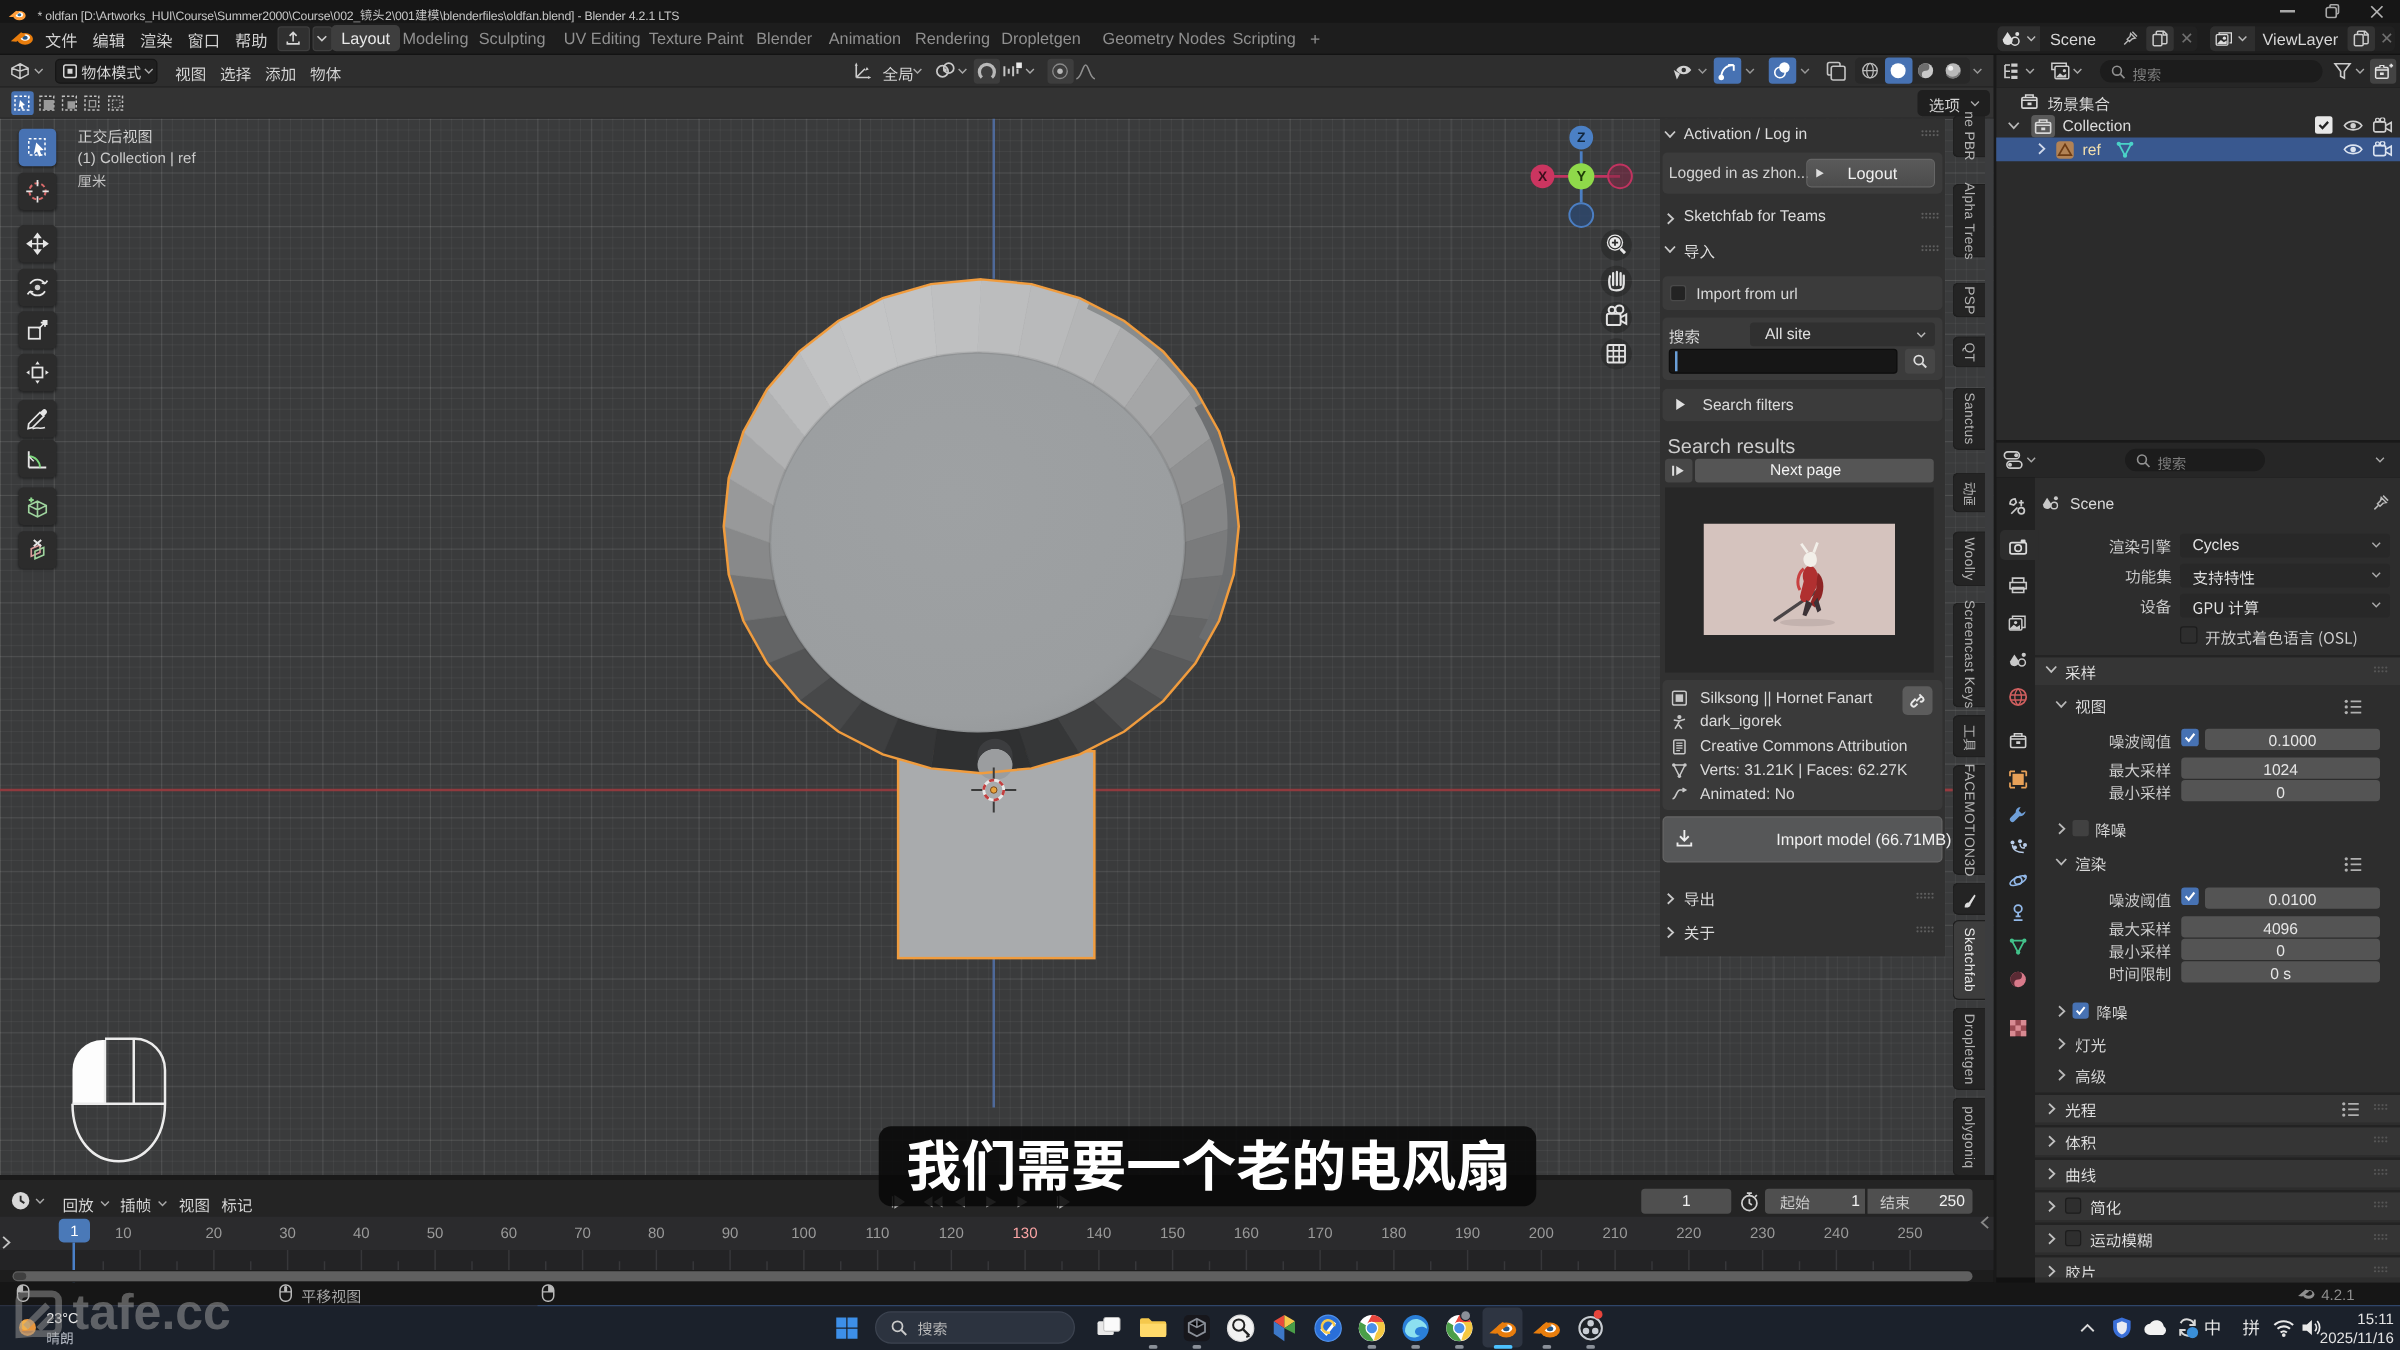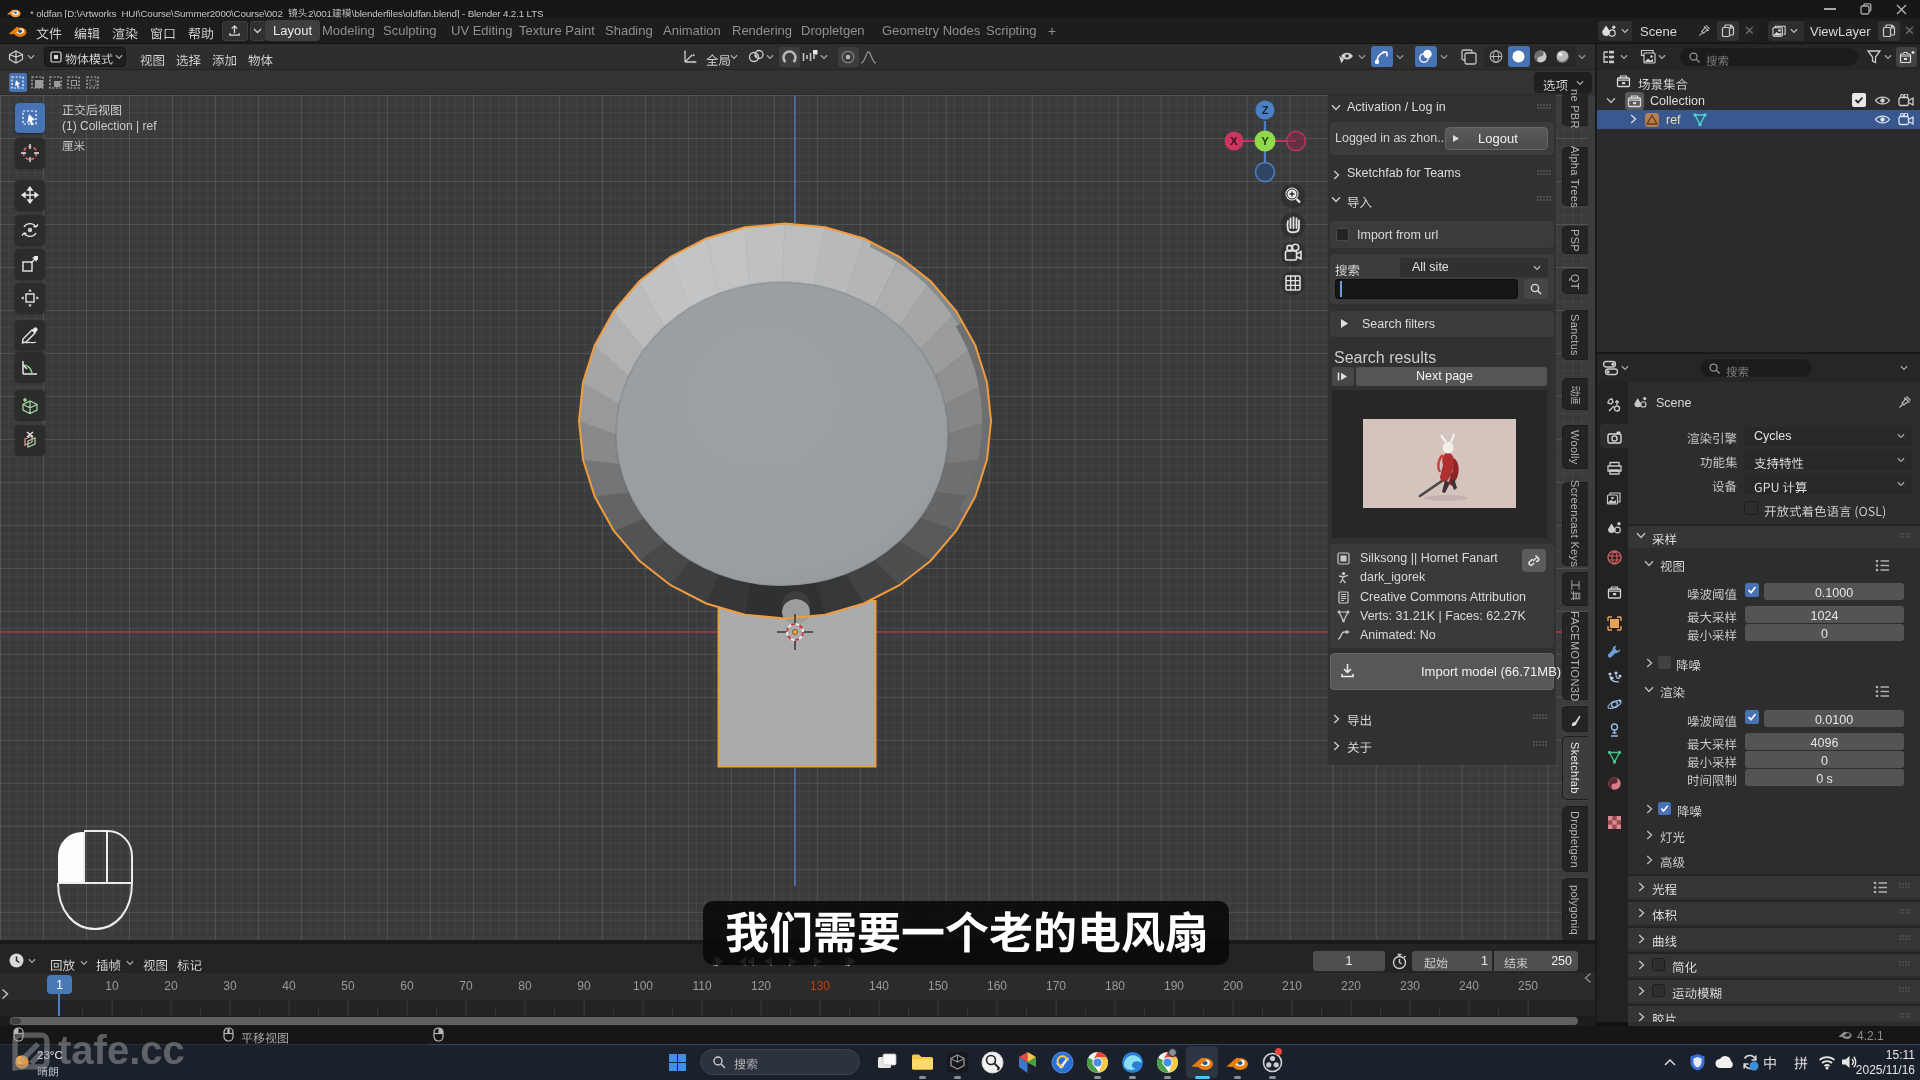--- a/index.html
+++ b/index.html
@@ -58,21 +58,21 @@
   </svg>
 <div class="a r" style="left:250px;top:21px;width:16px;height:20px;background:#303030;border:1px solid #3e3e3e"></div>
 <svg class="a" style="left:253px;top:28px" width="9" height="6" viewBox="0 0 9 6">
     <path d="M1 1 L4.5 4.5 L8 1" stroke="#ccc" stroke-width="1.3" fill="none"></path>
   </svg>
 <div class="a" style="left:265px;top:20px;padding:3px 8px;border-radius:4px;background:#3e3e3e;color:#e9e9e9;font-size:13px">Layout</div>
 <div class="a" style="left:322px;top:23px;color:#909090;font-size:13px">Modeling</div>
 <div class="a" style="left:383px;top:23px;color:#909090;font-size:13px">Sculpting</div>
 <div class="a" style="left:451px;top:23px;color:#909090;font-size:13px">UV Editing</div>
 <div class="a" style="left:519px;top:23px;color:#909090;font-size:13px">Texture Paint</div>
-<div class="a" style="left:605px;top:23px;color:#909090;font-size:13px">Shading</div>
+<div class="a" style="left:605px;top:23px;color:#909090;font-size:13px">Blender</div>
 <div class="a" style="left:663px;top:23px;color:#909090;font-size:13px">Animation</div>
 <div class="a" style="left:732px;top:23px;color:#909090;font-size:13px">Rendering</div>
 <div class="a" style="left:801px;top:23px;color:#909090;font-size:13px">Dropletgen</div>
 <div class="a" style="left:882px;top:23px;color:#909090;font-size:13px">Geometry Nodes</div>
 <div class="a" style="left:986px;top:23px;color:#909090;font-size:13px">Scripting</div>
 <div class="a" style="left:1048px;top:23px;color:#909090;font-size:14px">+</div>
 <div class="a" style="left:1598px;top:21px;width:160px;height:20px;background:#212121;border-radius:4px"></div>
 <div class="a" style="left:1598px;top:21px;width:34px;height:20px;border-radius:4px 0 0 4px;background:#2e2e2e"></div>
 <div class="a" style="left:1601px;top:24px"><svg width="16" height="14" viewBox="0 0 16 14">
       <path d="M5 12 A4.2 4.2 0 0 0 9.2 7.8 L5 1.5 L1.2 7.6 A4.2 4.2 0 0 0 5 12Z" fill="#ddd"></path>
@@ -1170,33 +1170,33 @@
 <div class="a" style="left:1424px;top:954px"><svg style="vertical-align:-3.4px" width="24" height="14" viewBox="0 -10.56 24 14">
       <path fill="#cdcdcd" d="M1.19 -4.64C1.15 -2.51 1.02 -0.58 0.31 0.64C0.53 0.73 0.92 0.95 1.08 1.06C1.43 0.4 1.66 -0.44 1.8 -1.39C2.66 0.25 4.1 0.65 6.66 0.65H11.28C11.34 0.38 11.5 -0.04 11.65 -0.24C10.9 -0.2 7.24 -0.2 6.65 -0.22C5.52 -0.22 4.63 -0.3 3.94 -0.56V-3.01H5.89V-3.8H3.94V-5.59H6.01V-6.41H3.74V-7.92H5.71V-8.72H3.74V-10.07H2.89V-8.72H0.89V-7.92H2.89V-6.41H0.58V-5.59H3.11V-1.02C2.59 -1.43 2.23 -2.04 1.96 -2.93C1.99 -3.46 2.03 -4.01 2.04 -4.58ZM6.58 -6.19V-2.27C6.58 -1.25 6.91 -0.98 8.04 -0.98C8.28 -0.98 9.89 -0.98 10.15 -0.98C11.17 -0.98 11.44 -1.43 11.54 -3.13C11.3 -3.19 10.93 -3.34 10.74 -3.49C10.68 -2.04 10.61 -1.8 10.09 -1.8C9.72 -1.8 8.39 -1.8 8.12 -1.8C7.55 -1.8 7.44 -1.87 7.44 -2.27V-5.39H10V-5.09H10.86V-9.5H6.46V-8.71H10V-6.19Z M17.54 -3.92V0.96H18.37V0.43H22V0.94H22.86V-3.92ZM18.37 -0.37V-3.11H22V-0.37ZM17.15 -4.88C17.5 -5.03 18.01 -5.08 22.48 -5.42C22.63 -5.11 22.76 -4.82 22.86 -4.57L23.63 -4.97C23.26 -5.89 22.42 -7.3 21.6 -8.34L20.88 -7.99C21.29 -7.46 21.7 -6.83 22.06 -6.2L18.23 -5.96C19.02 -7.04 19.81 -8.44 20.46 -9.83L19.52 -10.09C18.92 -8.57 17.94 -6.96 17.62 -6.53C17.32 -6.1 17.08 -5.81 16.85 -5.76C16.96 -5.52 17.1 -5.08 17.15 -4.88ZM14.42 -6.78H15.79C15.65 -5.24 15.37 -3.95 14.96 -2.89C14.56 -3.22 14.14 -3.54 13.73 -3.83C13.96 -4.68 14.21 -5.72 14.42 -6.78ZM12.78 -3.5C13.38 -3.1 14.02 -2.59 14.6 -2.09C14.05 -1.01 13.34 -0.24 12.48 0.23C12.67 0.4 12.91 0.72 13.03 0.94C13.94 0.37 14.68 -0.41 15.25 -1.49C15.71 -1.04 16.1 -0.62 16.37 -0.25L16.92 -0.98C16.62 -1.38 16.16 -1.85 15.64 -2.32C16.19 -3.66 16.52 -5.38 16.67 -7.56L16.14 -7.64L16 -7.62H14.59C14.75 -8.44 14.88 -9.24 14.98 -9.97L14.14 -10.03C14.05 -9.29 13.93 -8.46 13.78 -7.62H12.52V-6.78H13.61C13.36 -5.54 13.06 -4.36 12.78 -3.5Z"></path>
     </svg></div>
 <div class="a" style="left:1412px;top:954px;width:76px;text-align:right;font-size:12.5px;color:#f0f0f0">1</div>
 <div class="a" style="left:1494px;top:951px;width:84px;height:20px;background:#4f4f4f;border-radius:0 3px 3px 0"></div>
 <div class="a" style="left:1504px;top:954px"><svg style="vertical-align:-3.4px" width="24" height="14" viewBox="0 -10.56 24 14">
       <path fill="#cdcdcd" d="M0.42 -0.64 0.58 0.29C1.76 0.02 3.36 -0.31 4.87 -0.66L4.8 -1.49C3.19 -1.16 1.54 -0.82 0.42 -0.64ZM0.67 -5.12C0.85 -5.21 1.15 -5.27 2.68 -5.45C2.14 -4.69 1.63 -4.09 1.4 -3.86C1.01 -3.43 0.73 -3.14 0.46 -3.08C0.56 -2.84 0.71 -2.4 0.76 -2.21C1.04 -2.36 1.48 -2.46 4.82 -3.07C4.8 -3.26 4.76 -3.62 4.78 -3.86L2.1 -3.43C3.07 -4.48 4.02 -5.75 4.84 -7.04L4.01 -7.55C3.78 -7.12 3.52 -6.68 3.24 -6.26L1.64 -6.13C2.35 -7.13 3.05 -8.4 3.59 -9.62L2.66 -10.01C2.18 -8.6 1.32 -7.12 1.04 -6.73C0.79 -6.35 0.58 -6.07 0.36 -6.02C0.47 -5.77 0.62 -5.32 0.67 -5.12ZM7.67 -10.09V-8.47H4.9V-7.61H7.67V-5.74H5.2V-4.87H11.11V-5.74H8.59V-7.61H11.32V-8.47H8.59V-10.09ZM5.51 -3.65V0.95H6.38V0.43H9.91V0.9H10.81V-3.65ZM6.38 -0.38V-2.83H9.91V-0.38Z M13.74 -6.65V-3.19H17.04C15.92 -1.92 14.14 -0.77 12.48 -0.19C12.68 -0.01 12.96 0.34 13.1 0.55C14.66 -0.06 16.33 -1.2 17.52 -2.51V0.96H18.44V-2.57C19.63 -1.22 21.34 -0.06 22.94 0.58C23.09 0.34 23.38 -0.02 23.59 -0.2C21.9 -0.77 20.08 -1.92 18.96 -3.19H22.31V-6.65H18.44V-7.96H23.12V-8.81H18.44V-10.07H17.52V-8.81H12.91V-7.96H17.52V-6.65ZM14.6 -5.84H17.52V-4H14.6ZM18.44 -5.84H21.38V-4H18.44Z"></path>
     </svg></div>
 <div class="a" style="left:1494px;top:954px;width:78px;text-align:right;font-size:12.5px;color:#f0f0f0">250</div>
 <div class="a" style="left:0;top:973px;width:1595px;height:27px;background:#2b2b2d"></div>
-<div class="a" style="left:112px;top:979px;width:40px;margin-left:-20px;text-align:center;font-size:12px;color:#9a9a9a">10</div>
+<div class="a" style="left:112px;top:979px;width:40px;margin-left:-20px;text-align:left;font-size:12px;color:#9a9a9a">10</div>
 <div class="a" style="left:171px;top:979px;width:40px;margin-left:-20px;text-align:center;font-size:12px;color:#9a9a9a">20</div>
 <div class="a" style="left:230px;top:979px;width:40px;margin-left:-20px;text-align:center;font-size:12px;color:#9a9a9a">30</div>
 <div class="a" style="left:289px;top:979px;width:40px;margin-left:-20px;text-align:center;font-size:12px;color:#9a9a9a">40</div>
 <div class="a" style="left:348px;top:979px;width:40px;margin-left:-20px;text-align:center;font-size:12px;color:#9a9a9a">50</div>
 <div class="a" style="left:407px;top:979px;width:40px;margin-left:-20px;text-align:center;font-size:12px;color:#9a9a9a">60</div>
 <div class="a" style="left:466px;top:979px;width:40px;margin-left:-20px;text-align:center;font-size:12px;color:#9a9a9a">70</div>
 <div class="a" style="left:525px;top:979px;width:40px;margin-left:-20px;text-align:center;font-size:12px;color:#9a9a9a">80</div>
 <div class="a" style="left:584px;top:979px;width:40px;margin-left:-20px;text-align:center;font-size:12px;color:#9a9a9a">90</div>
 <div class="a" style="left:643px;top:979px;width:40px;margin-left:-20px;text-align:center;font-size:12px;color:#9a9a9a">100</div>
 <div class="a" style="left:702px;top:979px;width:40px;margin-left:-20px;text-align:center;font-size:12px;color:#9a9a9a">110</div>
 <div class="a" style="left:761px;top:979px;width:40px;margin-left:-20px;text-align:center;font-size:12px;color:#9a9a9a">120</div>
-<div class="a" style="left:820px;top:979px;width:40px;margin-left:-20px;text-align:center;font-size:12px;color:#c2410c">130</div>
+<div class="a" style="left:820px;top:979px;width:40px;margin-left:-20px;text-align:center;font-size:12px;color:#fca5a5">130</div>
 <div class="a" style="left:879px;top:979px;width:40px;margin-left:-20px;text-align:center;font-size:12px;color:#9a9a9a">140</div>
 <div class="a" style="left:938px;top:979px;width:40px;margin-left:-20px;text-align:center;font-size:12px;color:#9a9a9a">150</div>
 <div class="a" style="left:997px;top:979px;width:40px;margin-left:-20px;text-align:center;font-size:12px;color:#9a9a9a">160</div>
 <div class="a" style="left:1056px;top:979px;width:40px;margin-left:-20px;text-align:center;font-size:12px;color:#9a9a9a">170</div>
 <div class="a" style="left:1115px;top:979px;width:40px;margin-left:-20px;text-align:center;font-size:12px;color:#9a9a9a">180</div>
 <div class="a" style="left:1174px;top:979px;width:40px;margin-left:-20px;text-align:center;font-size:12px;color:#9a9a9a">190</div>
 <div class="a" style="left:1233px;top:979px;width:40px;margin-left:-20px;text-align:center;font-size:12px;color:#9a9a9a">200</div>
 <div class="a" style="left:1292px;top:979px;width:40px;margin-left:-20px;text-align:center;font-size:12px;color:#9a9a9a">210</div>
 <div class="a" style="left:1351px;top:979px;width:40px;margin-left:-20px;text-align:center;font-size:12px;color:#9a9a9a">220</div>
 <div class="a" style="left:1410px;top:979px;width:40px;margin-left:-20px;text-align:center;font-size:12px;color:#9a9a9a">230</div>

